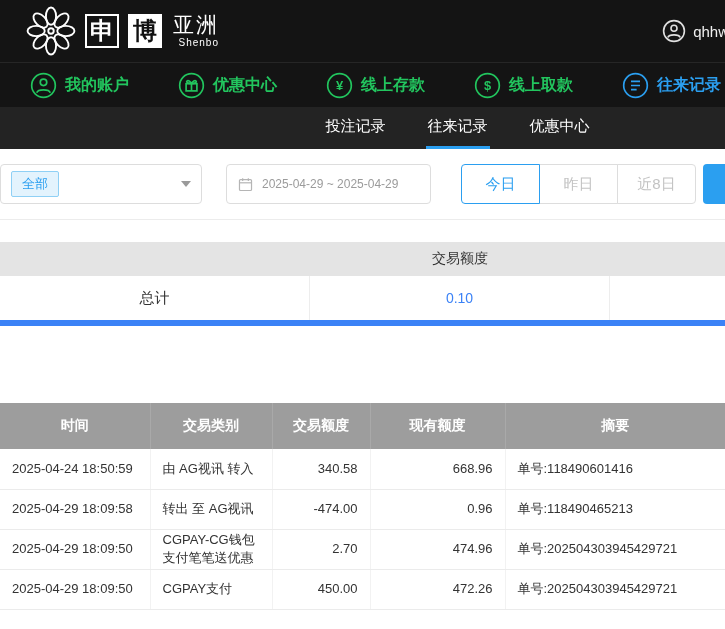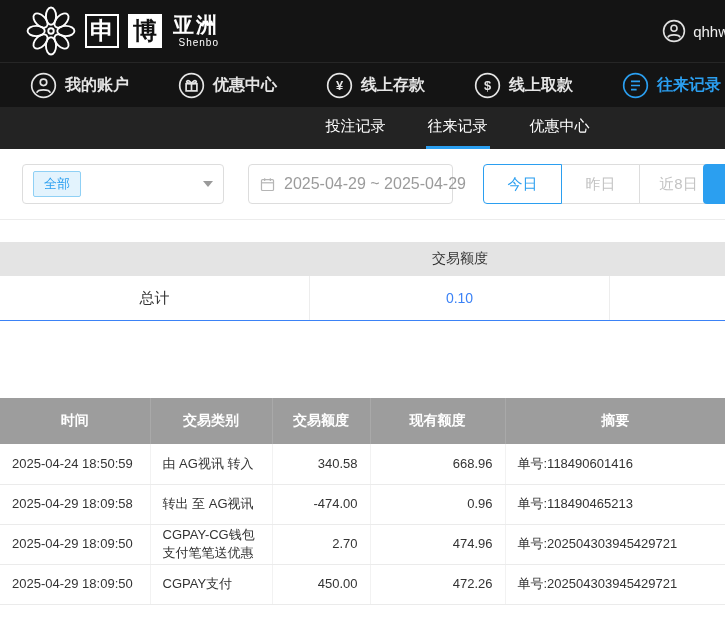--- a/index.html
+++ b/index.html
@@ -16,75 +16,75 @@
   }
   .logo { display:flex; align-items:center; gap:9px; cursor:pointer; }
   .logo-flower { width:50px; height:50px; }
   .logo-box {
     width:34px; height:34px; display:flex; align-items:center; justify-content:center;
     font-size:24px; font-weight:bold; box-sizing:border-box;
   }
   .logo-shen { border:2px solid #fff; color:#fff; }
   .logo-bo { background:#fff; color:#111; }
   .logo-region { color:#fff; line-height:1; margin-left:2px; }
-  .logo-region .cn { font-size:21px; font-weight:bold; letter-spacing:2px; }
+  .logo-region .cn { font-size:21px; font-weight:normal; letter-spacing:2px; }
   .logo-region .en { font-size:10px; text-align:right; margin-top:3px; letter-spacing:1px; }
   .userbox {
     position:absolute; right:-4px; top:0; height:62px;
     display:flex; align-items:center; gap:7px; color:#f0f0f0; font-size:15px;
   }
   .userbox svg { width:24px; height:24px; color:#e0e0e0; }
 
   
   .mainnav {
     height:44px; background:#141414; border-top:1px solid #262626;
     display:flex; align-items:center; justify-content:space-between;
     padding:0 4px 0 30px;
   }
   .nav-item {
-    display:flex; align-items:center; gap:8px; color:#e5e5e5;
+    display:flex; align-items:center; gap:8px; color:#22c55e;
     font-size:16px; font-weight:bold; white-space:nowrap; cursor:pointer;
   }
   .nav-item svg { width:27px; height:27px; }
   .nav-item.active { color:#2b9ff0; }
 
   
   .subnav {
     height:42px; background:#232323; display:flex; align-items:stretch;
     justify-content:center; gap:38px; padding-left:190px;
   }
   .tab {
     display:flex; align-items:center; color:#ffffff; font-size:15px;
     border-bottom:3px solid transparent; box-sizing:border-box; padding:0 2px;
     cursor:pointer;
   }
   .tab.active { color:#fff; border-bottom-color:#2b9ff0; }
 
   
   .filterbar {
     height:70px; border-bottom:1px solid #ececec; display:flex;
-    align-items:center; padding-left:22px; position:relative; background:#fff;
+    align-items:center; padding-left:0; position:relative; background:#fff;
   }
   .select-box {
     width:202px; height:40px; border:1px solid #ddd; border-radius:4px;
     box-sizing:border-box; display:flex; align-items:center;
     justify-content:space-between; padding:0 10px; cursor:pointer; background:#fff;
   }
   .chip {
     background:#e3f3fd; border:1px solid #8fd0f5; color:#2b9ff0;
     font-size:13px; padding:3px 10px; border-radius:2px;
   }
   .caret {
     width:0; height:0; border-left:5px solid transparent;
     border-right:5px solid transparent; border-top:6px solid #9a9a9a;
   }
   .date-box {
     margin-left:24px; width:205px; height:40px; border:1px solid #ddd;
     border-radius:4px; box-sizing:border-box; display:flex; align-items:center;
-    gap:8px; padding:0 10px; color:#9b9b9b; font-size:16px; cursor:pointer;
+    gap:8px; padding:0 10px; color:#9b9b9b; font-size:12px; cursor:pointer;
     background:#fff; white-space:nowrap;
   }
   .date-box svg { width:17px; height:17px; color:#b5b5b5; flex:0 0 auto; }
   .btn-group { margin-left:20px; display:flex; }
   .qbtn {
     width:79px; height:40px; border:1px solid #ddd; background:#fff;
     font-size:15px; color:#c3c3c3; display:flex; align-items:center;
     justify-content:center; box-sizing:border-box; margin-left:-1px; cursor:pointer;
   }
   .qbtn:first-child { border-radius:4px 0 0 4px; margin-left:10px; }
@@ -92,21 +92,21 @@
   .qbtn.active { color:#2b9ff0; border-color:#2b9ff0; position:relative; z-index:1; }
   .search-btn {
     position:absolute; right:0; top:15px; width:22px; height:40px;
     background:#2b9ff0; border-radius:4px 0 0 4px; border:none; cursor:pointer;
   }
 
   
   .summary { margin-top:22px; }
   .summary-row { display:flex; }
   .summary-head { height:34px; background:#e4e4e4; align-items:center; }
-  .summary-body { height:44px; background:#fff; align-items:flex-start; border-bottom:1px solid #3b82f6; }
+  .summary-body { height:44px; background:#fff; align-items:flex-start; border-bottom:6px solid #3b82f6; }
   .sum-c1 { width:310px; box-sizing:border-box; text-align:center; }
   .sum-c2 { width:300px; box-sizing:border-box; text-align:center; }
   .sum-c3 { flex:1; }
   .summary-head .sum-c2 { font-size:14px; color:#333; }
   .summary-body .sum-c1 { font-size:15px; color:#333; border-right:1px solid #ededed; height:100%; line-height:44px; }
   .summary-body .sum-c2 { font-size:14px; color:#3b82f6; border-right:1px solid #ededed; height:100%; line-height:44px; }
 
   
   table.records {
     width:100%; border-collapse:collapse; table-layout:fixed; margin-top:77px;

